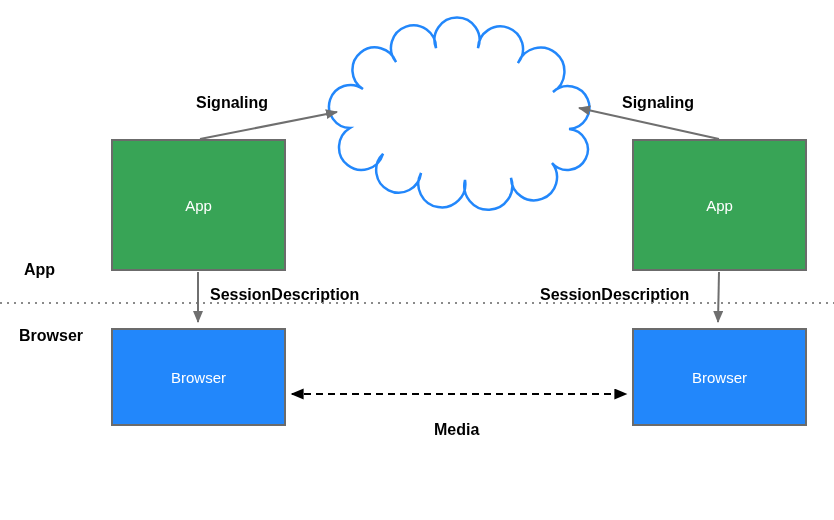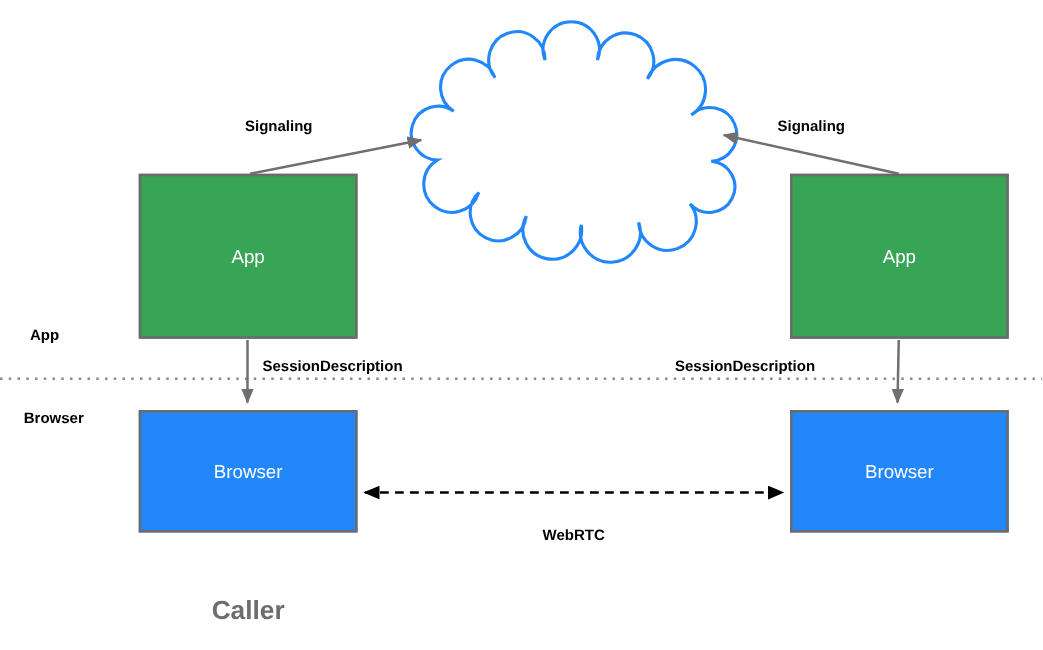--- a/index.html
+++ b/index.html
@@ -10,21 +10,21 @@
   .box{
     position:absolute;width:175px;box-sizing:border-box;
     border:2px solid #6B6B6B;display:flex;align-items:center;justify-content:center;
     color:#ffffff;font-size:15px;
   }
   .app-box{background:#38A456;height:132px;top:139px;}
   .browser-box{background:#2287FB;height:98px;top:328px;}
   .pos-left{left:111px;}
   .pos-right{left:632px;}
   .edge-label,.layer-label{
-    position:absolute;font-weight:bold;font-size:12px;color:#000000;white-space:nowrap;
+    position:absolute;font-weight:bold;font-size:16px;color:#000000;white-space:nowrap;
   }
   .signaling-left{left:196px;top:94px;}
   .signaling-right{left:622px;top:94px;}
   .session-left{left:210px;top:286px;}
   .session-right{left:540px;top:286px;}
   .media-label{left:434px;top:421px;}
   .app-layer{left:24px;top:261px;}
   .webrtc-layer{left:19px;top:327px;}
   .caption{
     position:absolute;width:175px;text-align:center;
@@ -56,23 +56,22 @@
     <span>Browser</span>
   </div>
   <div class="box browser-box pos-right">
     <span>Browser</span>
   </div>
 
   <div class="edge-label signaling-left">Signaling</div>
   <div class="edge-label signaling-right">Signaling</div>
   <div class="edge-label session-left">SessionDescription</div>
   <div class="edge-label session-right">SessionDescription</div>
-  <div class="edge-label media-label">WebRTC</div>
+  <div class="edge-label media-label">Media</div>
 
-  <div class="caption caption-caller">Caller</div>
 
   <svg class="overlay" width="834" height="520" viewBox="0 0 834 520">
     <defs>
       <marker id="ah-gray" markerWidth="7" markerHeight="6" refX="5.5" refY="2.5" orient="auto-start-reverse">
         <path d="M0,0 L6,2.5 L0,5 Z" fill="#6F6F6F"></path>
       </marker>
       <marker id="ah-black" markerWidth="8" markerHeight="7" refX="5.8" refY="2.75" orient="auto-start-reverse">
         <path d="M0,0 L6.5,2.75 L0,5.5 Z" fill="#000000"></path>
       </marker>
     </defs>

